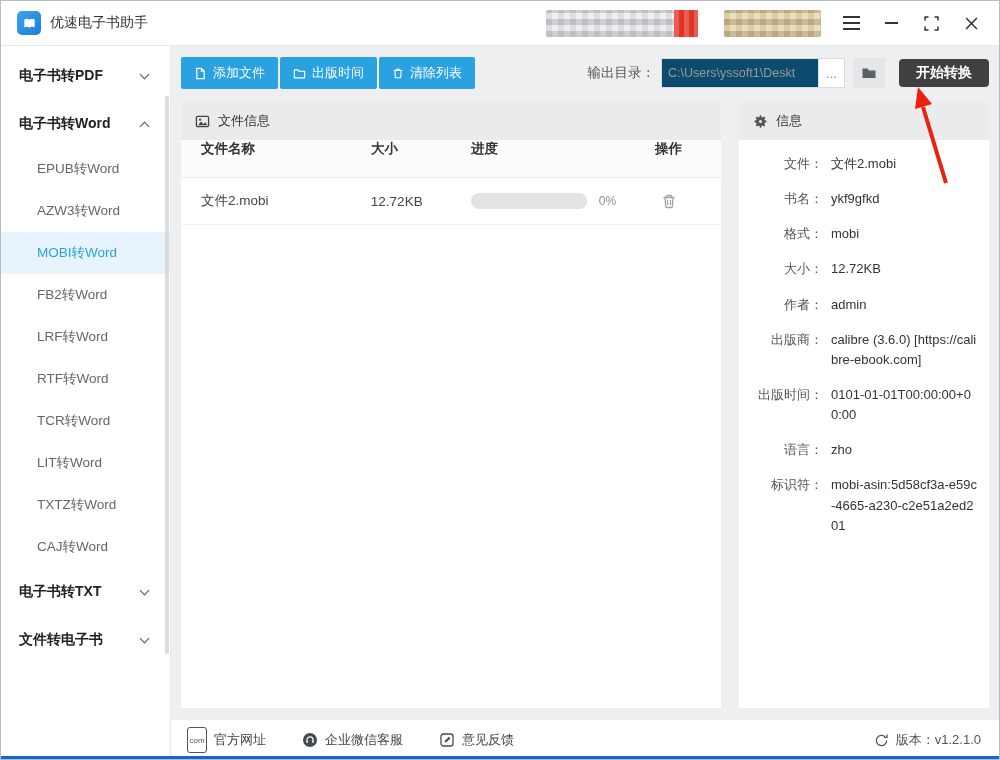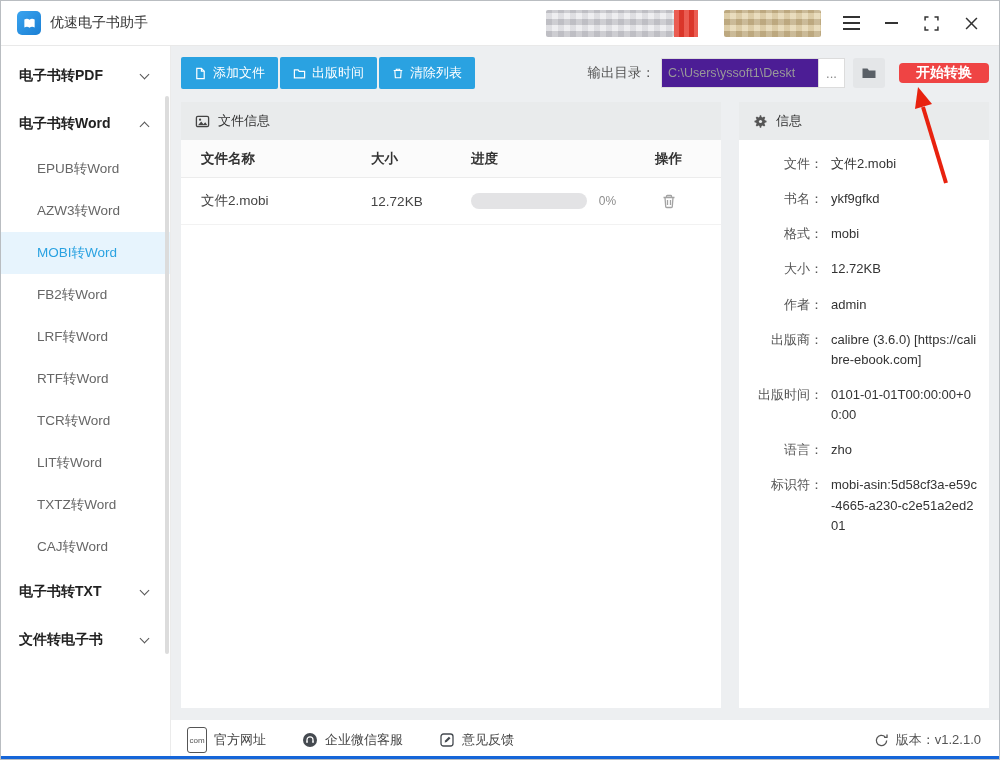--- a/index.html
+++ b/index.html
@@ -40,32 +40,32 @@
   .side-sub.active { background:#e7f4fd; color:#2aa2e1; }
   .side-scroll { position:absolute; right:1px; top:50px; width:4px; height:558px; background:#dcdcdc; border-radius:2px; }
 
   
   .main { flex:1; background:#edeff1; display:flex; flex-direction:column; min-width:0; }
 
   .toolbar { display:flex; align-items:center; margin:10px 10px 0 10px; height:34px; }
   .tb-btn { display:flex; align-items:center; gap:6px; background:#2aa2e1; color:#fff; font-size:13px; height:32px; padding:0 13px; border:none; border-radius:2px; margin-right:2px; cursor:pointer; }
   .out-group { margin-left:auto; display:flex; align-items:center; }
   .out-label { font-size:13.5px; color:#555; margin-right:6px; }
-  .out-input { width:158px; height:30px; border:1px solid #dcdcdc; background:#4c1d95; color:#999; font-size:12.5px; padding:0 6px; font-family:"Liberation Sans","DejaVu Sans",sans-serif; }
+  .out-input { width:158px; height:30px; border:1px solid #dcdcdc; background:#0c4a6e; color:#999; font-size:12.5px; padding:0 6px; font-family:"Liberation Sans","DejaVu Sans",sans-serif; }
   .dots-btn { width:26px; height:30px; border:1px solid #dcdcdc; border-left:none; background:#fff; color:#888; font-size:13px; display:flex; align-items:center; justify-content:center; cursor:pointer; }
   .folder-btn { width:32px; height:30px; margin-left:8px; background:#e4e6e8; border:none; border-radius:3px; display:flex; align-items:center; justify-content:center; cursor:pointer; }
-  .start-btn { margin-left:14px; height:20px; padding:0 17px; background:#ef4444; color:#fff; font-size:14px; font-weight:bold; border:none; border-radius:4px; cursor:pointer; }
+  .start-btn { margin-left:14px; height:28px; padding:0 17px; background:#404040; color:#fff; font-size:14px; font-weight:bold; border:none; border-radius:4px; cursor:pointer; }
 
   .panels { flex:1; display:flex; gap:18px; margin:12px 10px 0 10px; min-height:0; }
   .panel { background:#fff; display:flex; flex-direction:column; min-height:0; }
   .file-panel { flex:1; min-width:0; }
   .info-panel { flex:0 0 250px; width:250px; overflow:hidden; }
   .panel-head { height:38px; background:#e9ebec; display:flex; align-items:center; gap:8px; padding:0 14px; font-size:13px; color:#333; flex:0 0 38px; }
 
-  .tbl-head { display:flex; align-items:center; height:38px; padding-left:20px; font-size:13.5px; font-weight:bold; color:#333; background:#fbfbfb; border-bottom:1px solid #ececec; }
+  .tbl-head { display:flex; align-items:flex-start; height:38px; padding-left:20px; font-size:13.5px; font-weight:bold; color:#333; background:#fbfbfb; border-bottom:1px solid #ececec; }
   .tbl-row { display:flex; align-items:center; height:47px; padding-left:20px; font-size:13.5px; color:#444; border-bottom:1px solid #f2f2f2; background:#fff; }
   .col-name { width:170px; }
   .col-size { width:100px; }
   .col-prog { flex:1; display:flex; align-items:center; gap:12px; }
   .col-act { width:105px; display:flex; justify-content:center; }
   .prog-track { width:116px; height:16px; border-radius:8px; background:#e3e3e5; position:relative; overflow:hidden; }
   .prog-fill { position:absolute; left:0; top:0; bottom:0; width:0%; background:#2aa2e1; }
   .prog-text { font-size:12px; color:#8d8d8d; }
   .trash-btn { background:none; border:none; cursor:pointer; display:flex; align-items:center; }
 

